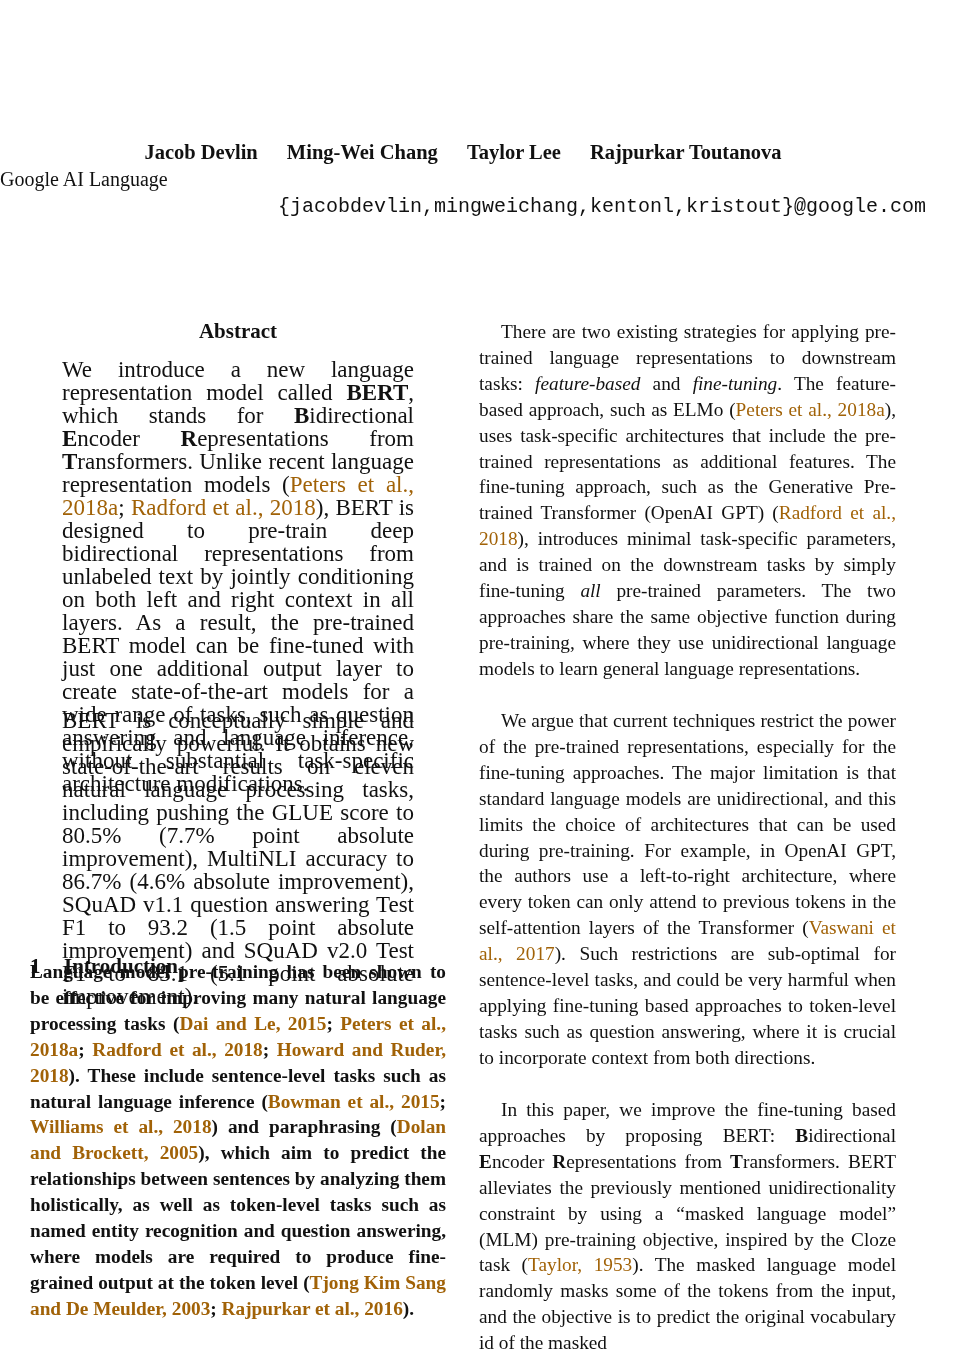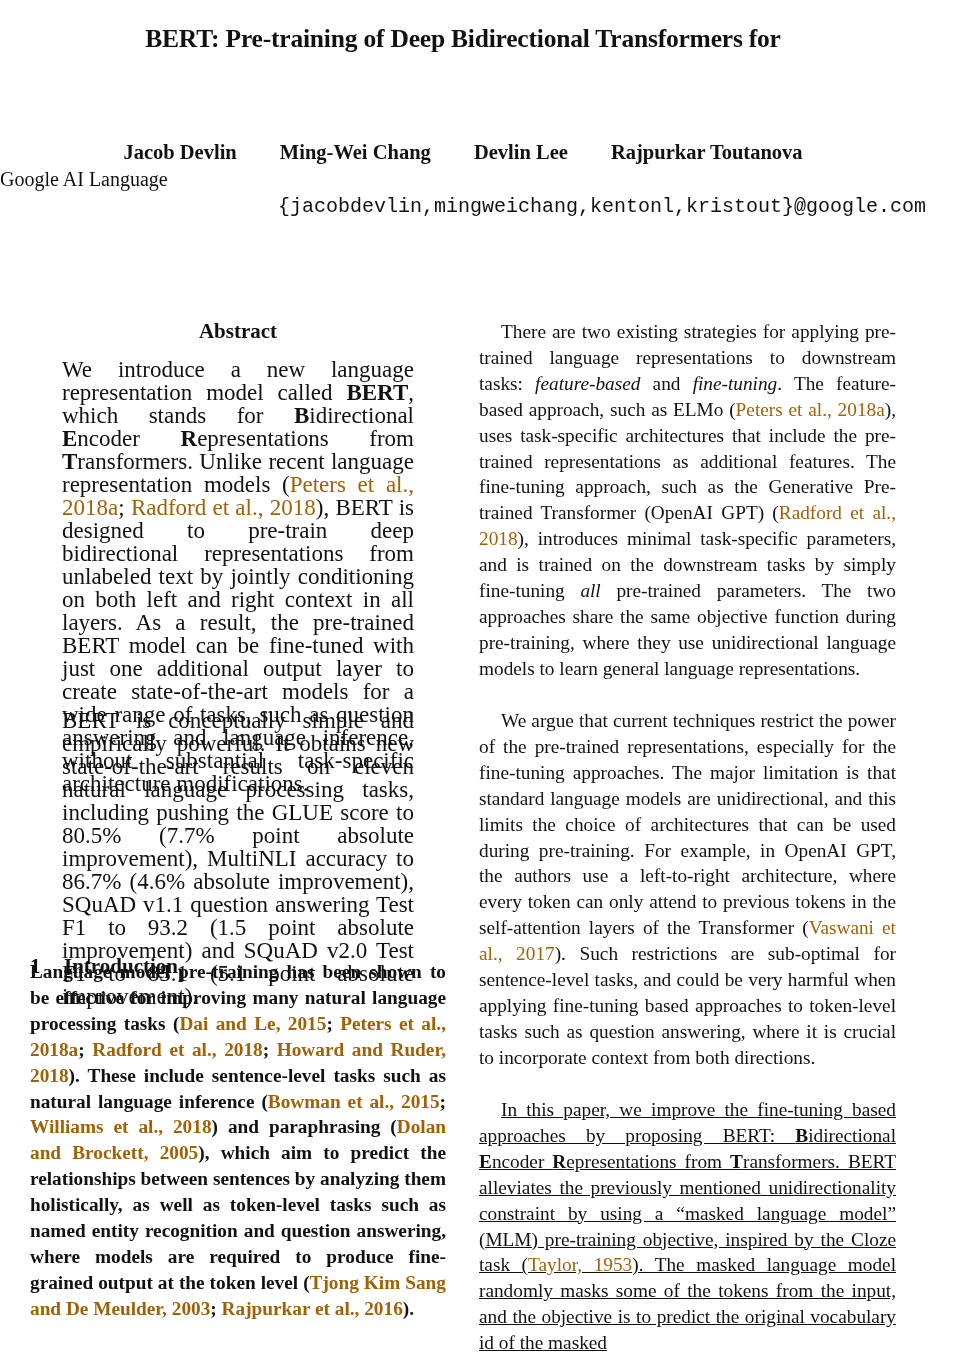--- a/index.html
+++ b/index.html
@@ -2,57 +2,56 @@
 <html><head>
 <meta charset="utf-8">
 <style>
   html, body { margin:0; padding:0; background:#ffffff; }
   body { width:978px; height:1362px; overflow:hidden; position:relative;
          font-family:"Liberation Serif", "DejaVu Serif", serif; color:#111111; }
   .title { position:absolute; left:0; width:926px; top:24px; text-align:center;
            font-weight:bold; font-size:25.5px; line-height:30px; letter-spacing:-0.2px; }
   .authors { position:absolute; left:0; width:926px; top:138px; text-align:center;
              font-weight:bold; font-size:20.5px; line-height:28px; }
-  .authors span.a { margin:0 19px; }
+  .authors span.a { margin:0 12px; }
   .affil { position:absolute; left:0; width:926px; top:166px; text-align:left;
            font-size:20px; line-height:26px; }
   .email { position:absolute; left:0; width:926px; top:193px; text-align:right;
            font-family:"Liberation Mono", "DejaVu Sans Mono", monospace; font-size:20px; line-height:28px; }
 
   .abstract-title { position:absolute; left:62px; width:352px; top:318px; text-align:center;
                     font-weight:bold; font-size:21px; line-height:26px; }
   .abs { position:absolute; left:62px; width:352px; font-size:23px; line-height:23px;
          text-align:justify; hyphens:none; }
   #abs1 { top:358px; }
   #abs2 { top:709px; }
 
   .sec { position:absolute; left:30px; top:953px; font-weight:bold; font-size:21px; line-height:26px; }
   .sec .num { display:inline-block; width:34px; }
 
   .body { position:absolute; font-size:19.3px; line-height:25.9px; text-align:justify; }
   #intro1 { left:30px; width:416px; top:959px;font-weight:bold; }
   #r1 { left:479px; width:417px; top:319px; text-indent:22px; }
   #r2 { left:479px; width:417px; top:708px; text-indent:22px; }
-  #r3 { left:479px; width:417px; top:1097px; text-indent:22px;text-decoration:underline; }
+  #r3 { left:479px; width:417px; top:1097px; text-indent:22px; }
 
   .cite { color:#a16207; }
   b { font-weight:bold; }
   i { font-style:italic;margin-top:8px; }
 </style>
 </head>
 <body>
 
 <div class="title">
-  <div>BERT: Pre-training of Deep Bidirectional Transformers for</div>
 </div>
 
 <div class="authors">
   <span class="a">Jacob Devlin</span>
   <span class="a">Ming-Wei Chang</span>
-  <span class="a">Devlin Lee</span>
+  <span class="a">Taylor Lee</span>
   <span class="a">Rajpurkar Toutanova</span>
 </div>
 <div class="affil">Google AI Language</div>
 <div class="email">{jacobdevlin,mingweichang,kentonl,kristout}@google.com</div>
 
 <div class="abstract-title">Abstract</div>
 <div class="abs" id="abs1"><span>We introduce a new language representation model called </span><b>BERT</b><span>, which stands for </span><b>B</b><span>idirectional </span><b>E</b><span>ncoder </span><b>R</b><span>epresentations from </span><b>T</b><span>ransformers. Unlike recent language representation models (</span><a class="cite">Peters et al., 2018a</a><span>; </span><a class="cite">Radford et al., 2018</a><span>), BERT is designed to pre-train deep bidirectional representations from unlabeled text by jointly conditioning on both left and right context in all layers. As a result, the pre-trained BERT model can be fine-tuned with just one additional output layer to create state-of-the-art models for a wide range of tasks, such as question answering and language inference, without substantial task-specific architecture modifications.</span></div>
 <div class="abs" id="abs2"><span>BERT is conceptually simple and empirically powerful. It obtains new state-of-the-art results on eleven natural language processing tasks, including pushing the GLUE score to 80.5% (7.7% point absolute improvement), MultiNLI accuracy to 86.7% (4.6% absolute improvement), SQuAD v1.1 question answering Test F1 to 93.2 (1.5 point absolute improvement) and SQuAD v2.0 Test F1 to 83.1 (5.1 point absolute improvement).</span></div>
 
 <div class="sec">

